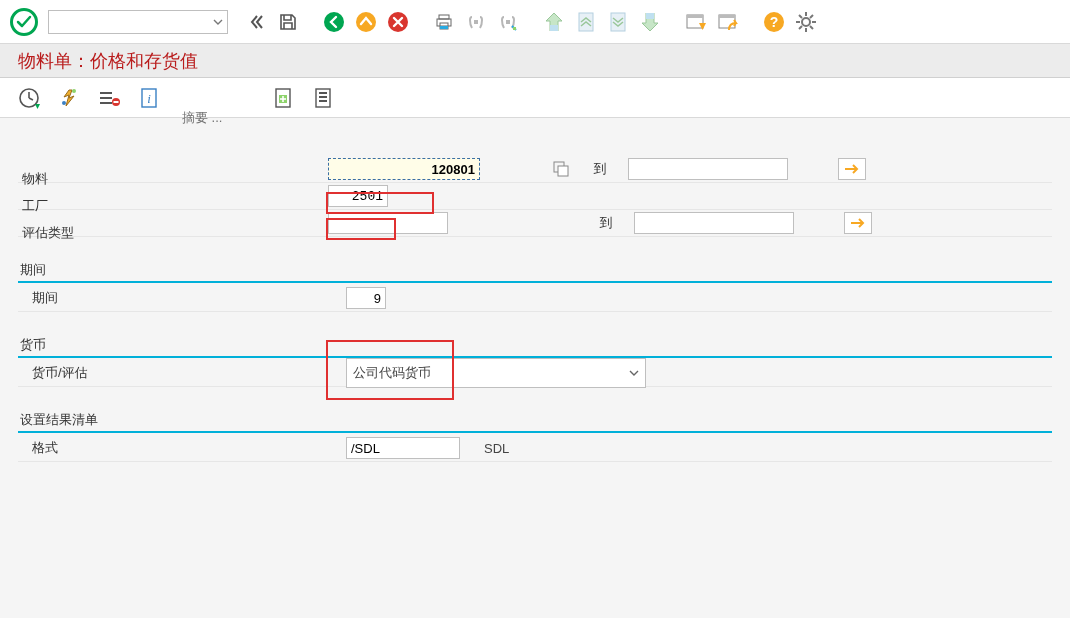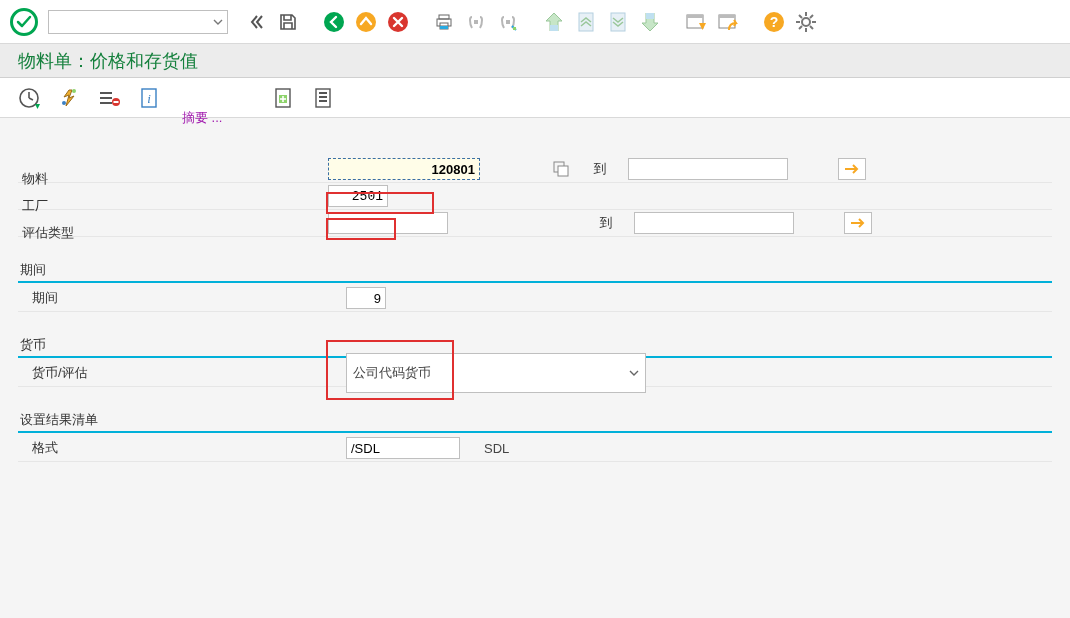--- a/index.html
+++ b/index.html
@@ -50,41 +50,41 @@
   svg { display: block; }
 
   
   .title-bar {
     height: 34px;
     background: #ececec;
     display: flex;
     align-items: center;
     padding: 0 18px;
     font-size: 18px;
-    color: #15803d;
+    color: #b91c1c;
     border-bottom: 1px solid #d0d0d0;
   }
 
   
   .sec-toolbar {
     height: 40px;
     background: #fff;
     border-bottom: 1px solid #d9d9d9;
     display: flex;
     align-items: center;
     padding: 0 14px;
     gap: 10px;
   }
   .sec-btn {
     width: 30px; height: 26px;
     display: flex; align-items: center; justify-content: center;
     cursor: pointer;
   }
   .summary-link {
-    color: #a21caf;
+    color: #737373;
     padding: 0 8px;
     cursor: pointer;
     margin-top: 40px;
   }
 
   
   .body-area {
     padding: 38px 18px 10px 18px;
     background: #f5f5f5;
   }
@@ -155,21 +155,21 @@
   }
   .inner-label {
     width: 310px;
     padding-left: 14px;
     color: #333;
   }
 
   .select-box {
     border: 1px solid #bfbfbf;
     width: 300px;
-    height: 40px;
+    height: 30px;
     display: flex;
     align-items: center;
     justify-content: space-between;
     padding: 0 6px;
     background: #fff;
     font-size: 13px;
   }
   .select-caret { color: #666; }
 
   

